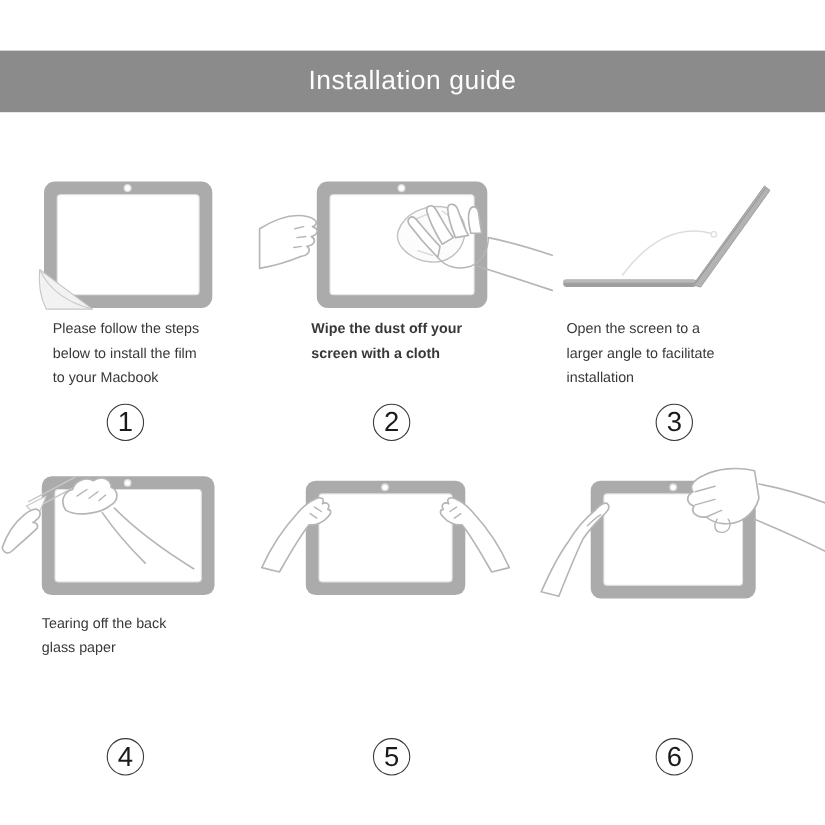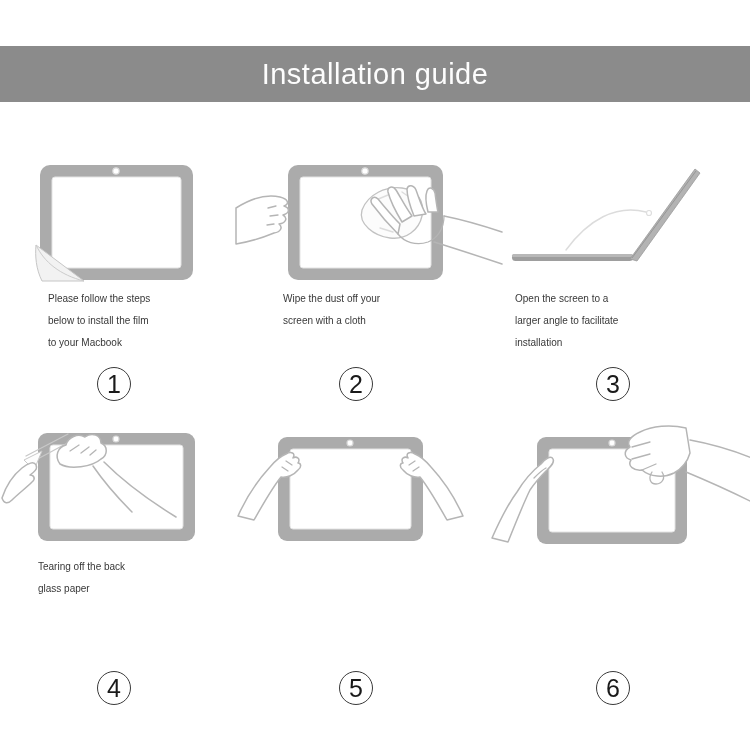--- a/index.html
+++ b/index.html
@@ -1,23 +1,23 @@
 <!DOCTYPE html>
 <html><head>
 <meta charset="utf-8">
 <style>
   html,body{margin:0;padding:0;background:#ffffff;}
   .canvas{position:relative;width:750px;height:750px;background:#ffffff;overflow:hidden;
           font-family:"Liberation Sans","DejaVu Sans",sans-serif;}
   .banner{position:absolute;left:0;top:46px;width:750px;height:56px;background:#8b8b8b;
           display:flex;align-items:center;justify-content:center;}
-  .banner-title{color:#fdfdfd;font-size:29px;font-weight:400;letter-spacing:0.5px;}
+  .banner-title{color:#fdfdfd;font-size:24px;font-weight:400;letter-spacing:0.5px;}
   .step{position:absolute;width:250px;}
   .illus{position:absolute;left:-20px;top:0;overflow:visible;}
-  .caption{position:absolute;margin:0;font-size:10px;line-height:22px;color:#383838;
+  .caption{position:absolute;margin:0;font-size:13px;line-height:22px;color:#383838;
            white-space:pre;}
   .badge{position:absolute;width:34px;height:34px;box-sizing:border-box;border:1.8px solid #3a3a3a;
          border-radius:50%;background:#ffffff;display:flex;align-items:center;justify-content:center;}
   .badge span{font-size:25px;color:#1a1a1a;line-height:1;}
   
   .frame{fill:#ababab;}
   .inner{fill:#ffffff;stroke:#e3e3e3;stroke-width:1;}
   .cam{fill:#ffffff;stroke:#d9d9d9;stroke-width:1.2;}
   .hand{fill:#ffffff;stroke:#b5b5b5;stroke-width:1.5;stroke-linejoin:round;stroke-linecap:round;}
   .hline{fill:none;stroke:#b5b5b5;stroke-width:1.3;stroke-linecap:round;}
@@ -57,21 +57,21 @@
       <path class="faintl" d="M126,50 L138,45 M152,42 L162,49 M130,78 L143,82"></path>
       <path class="hand" d="M148,84 C138,74 128,62 122,54 C119,49 124,45 128,49 C134,56 142,66 150,74 Z"></path>
       <path class="hand" d="M152,72 C146,62 140,50 138,42 C137,37 143,35 146,40 C151,48 156,58 162,66 Z"></path>
       <path class="hand" d="M164,66 C160,56 157,46 157,39 C158,34 164,35 166,40 C169,48 172,58 176,64 Z"></path>
       <path class="hand" d="M178,62 C176,54 175,46 177,41 C179,36 184,38 185,43 C186,50 187,58 188,62 Z"></path>
       <path class="hline" d="M148,84 C154,92 166,96 178,92 C188,88 194,78 194,66"></path>
       <path class="hline" style="stroke-width:1.5" d="M194,66 C214,70 234,76 252,82 M184,92 C210,100 234,108 252,114"></path>
       <path class="hand" d="M-14,58 C2,48 18,44 30,47 C38,49 40,54 34,56 C40,58 40,63 33,65 C38,68 36,73 29,74 C33,77 31,82 24,83 C12,88 -2,92 -14,94 Z"></path>
       <path class="hline" d="M26,56 L18,58 M28,65 L20,66 M24,74 L17,75"></path>
     </svg>
-    <p class="caption" style="left:33px;top:138px;">Wipe the dust off your
+    <p class="caption" style="left:33px;top:138px;font-weight:bold;">Wipe the dust off your
 screen with a cloth</p>
     <div class="badge" style="left:89px;top:217px;">
       <span>2</span>
     </div>
   </div>
 
   <div class="step" style="left:500px;top:150px;height:255px;">
     <svg class="illus" width="290" height="145" viewBox="-20 0 290 145" aria-label="laptop-opened-to-wide-angle-side-view">
       <path class="faintl" d="M66,100 C88,70 116,54 146,62"></path>
       <circle cx="149" cy="63" r="2.5" fill="none" stroke="#dedede" stroke-width="1.2"></circle>

